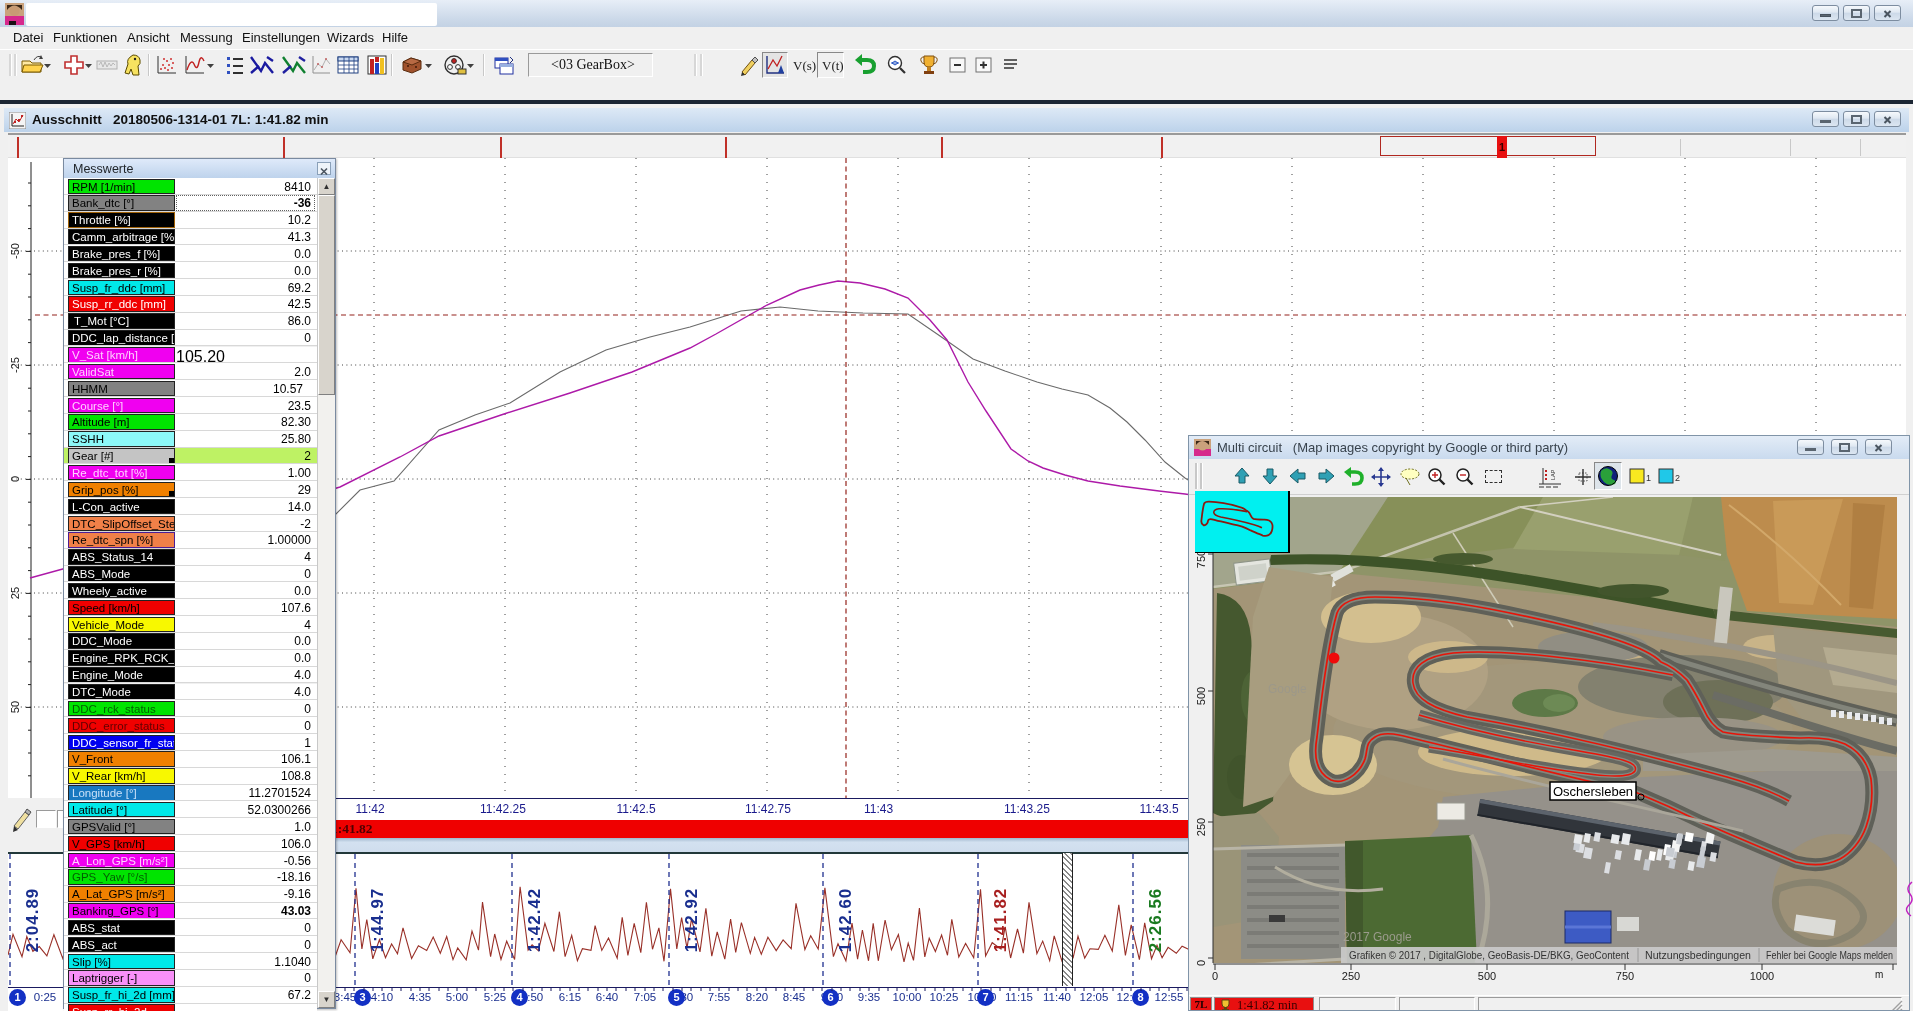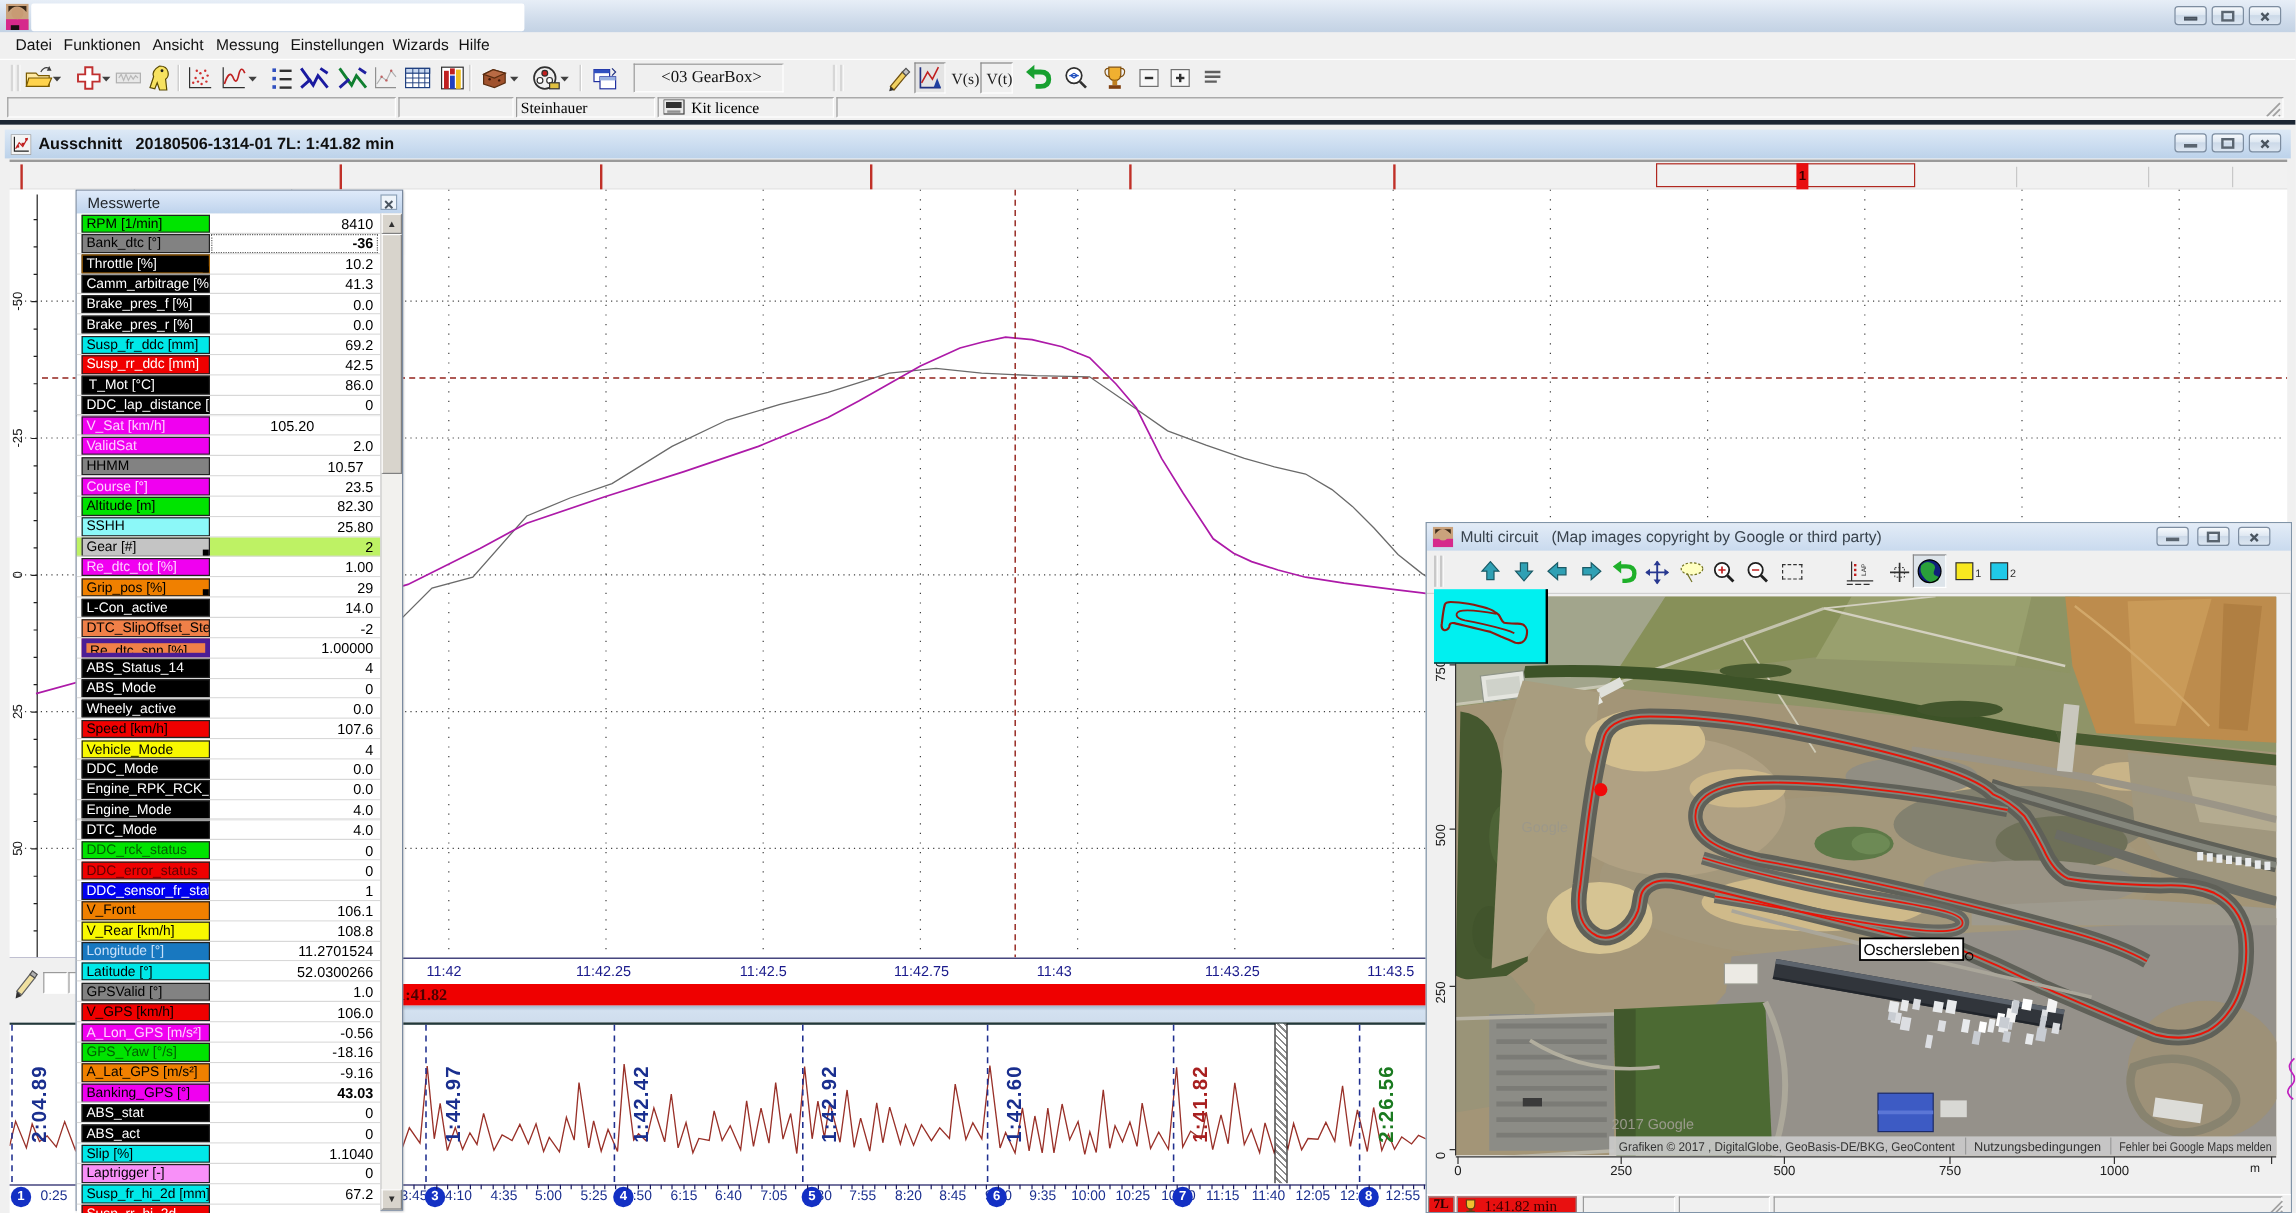--- a/index.html
+++ b/index.html
@@ -197,39 +197,20 @@
         <rect x="4" y="5" width="15" height="14" fill="#f8f8f8" stroke="#707070"></rect>
         <rect x="8" y="11" width="7" height="2" fill="#303030"></rect>
         <rect x="10.5" y="8.5" width="2" height="7" fill="#303030"></rect>
       </svg>
       <svg class="tbtn" style="left:999px" width="24" height="24">
         <g stroke="#606060" stroke-width="2">
           <path d="M5,7 h13 M5,11 h13 M5,15 h10"></path>
         </g>
       </svg>
     </div>
-<div class="abs" style="left:0;top:79px;width:1913px;height:21px;background:#f0f0f0">
- <div class="abs sunk" style="left:6px;top:2px;width:324px;height:17px"></div>
- <div class="abs sunk" style="left:332px;top:2px;width:96px;height:17px"></div>
- <div class="abs sunk" style="left:430px;top:2px;width:116px;height:17px"></div>
- <span class="abs serif" style="left:434px;top:3px;font-size:13px">Steinhauer</span>
- <div class="abs sunk" style="left:548px;top:2px;width:147px;height:17px"></div>
- <svg class="abs" style="left:553px;top:4px" width="18" height="13">
-        <rect x="0" y="0" width="17" height="12" fill="#e8e8e8" stroke="#404040"></rect>
-        <rect x="2" y="2" width="13" height="5" fill="#303030"></rect>
-        <rect x="3" y="9" width="11" height="2" fill="#909090"></rect>
-      </svg>
- <span class="abs serif" style="left:576px;top:3px;font-size:13px">Kit licence</span>
- <div class="abs sunk" style="left:697px;top:2px;width:1206px;height:17px"></div>
- <svg class="abs" style="left:1888px;top:6px" width="13" height="12">
-        <g stroke="#a0a0a0" stroke-width="1.5">
-          <path d="M12,1 L1,12 M12,6 L6,12 M12,11 L11,12"></path>
-        </g>
-      </svg>
-</div>
 <div class="abs" style="left:0;top:100px;width:1913px;height:4px;background:#1c2633"></div>
 
 <div class="abs" style="left:0;top:104px;width:1913px;height:907px;background:#f0f0f0">
  <div class="abs" style="left:4px;top:4px;width:1905px;height:24px;background:linear-gradient(#dde9f6,#c6d9ee 70%,#bcd2ea)">
   <svg class="abs" style="left:5px;top:4px" width="17" height="17">
           <rect x="0" y="0" width="17" height="17" fill="#f4f4f4" stroke="#888"></rect>
           <path d="M3,2 v12 h12" stroke="#202020" fill="none"></path>
           <path d="M4,12 l3,-5 3,3 4,-7" stroke="#c02020" fill="none"></path>
           <g fill="#c02020">
             <rect x="5" y="9" width="2" height="2"></rect>
@@ -539,21 +520,21 @@
         <div class="abs" style="left:112px;top:1.5px;width:139px;font-size:12px;text-align:right;padding-right:4px;color:#000">86.0</div>
         <div class="abs" style="left:0;bottom:0;width:253px;height:1px;background:#d8d8d8"></div>
       </div>
       <div class="abs" style="left:0;top:170.65px;width:253px;height:16.85px;background:#fff">
         <div class="abs" style="left:4px;top:0.5px;width:107px;height:15.5px;background:#000;border:1px solid #222;color:#fff;font-size:11.5px;line-height:14px;padding-left:3px;white-space:nowrap;overflow:hidden">DDC_lap_distance [m</div>
         <div class="abs" style="left:112px;top:1.5px;width:139px;font-size:12px;text-align:right;padding-right:4px;color:#000">0</div>
         <div class="abs" style="left:0;bottom:0;width:253px;height:1px;background:#d8d8d8"></div>
       </div>
       <div class="abs" style="left:0;top:187.50px;width:253px;height:16.85px;background:#fff">
         <div class="abs" style="left:4px;top:0.5px;width:107px;height:15.5px;background:#f000f0;border:1px solid #222;color:#ffd0ff;font-size:11.5px;line-height:14px;padding-left:3px;white-space:nowrap;overflow:hidden">V_Sat [km/h]</div>
-        <div class="abs" style="left:112px;top:1.5px;width:139px;font-size:12px;text-align:center;padding-right:4px;color:#000">105.20</div>
+        <div class="abs" style="left:112px;top:1.5px;width:139px;font-size:16px;text-align:left;padding-right:4px;color:#000">105.20</div>
         <div class="abs" style="left:0;bottom:0;width:253px;height:1px;background:#d8d8d8"></div>
       </div>
       <div class="abs" style="left:0;top:204.35px;width:253px;height:16.85px;background:#fff">
         <div class="abs" style="left:4px;top:0.5px;width:107px;height:15.5px;background:#f000f0;border:1px solid #222;color:#ffd0ff;font-size:11.5px;line-height:14px;padding-left:3px;white-space:nowrap;overflow:hidden">ValidSat</div>
         <div class="abs" style="left:112px;top:1.5px;width:139px;font-size:12px;text-align:right;padding-right:4px;color:#000">2.0</div>
         <div class="abs" style="left:0;bottom:0;width:253px;height:1px;background:#d8d8d8"></div>
       </div>
       <div class="abs" style="left:0;top:221.20px;width:253px;height:16.85px;background:#fff">
         <div class="abs" style="left:4px;top:0.5px;width:107px;height:15.5px;background:#828282;border:1px solid #222;color:#000;font-size:11.5px;line-height:14px;padding-left:3px;white-space:nowrap;overflow:hidden">HHMM</div>
         <div class="abs" style="left:104px;top:1.5px;width:139px;font-size:12px;text-align:right;padding-right:4px;color:#000">10.57</div>
@@ -593,21 +574,21 @@
         <div class="abs" style="left:4px;top:0.5px;width:107px;height:15.5px;background:#000;border:1px solid #222;color:#fff;font-size:11.5px;line-height:14px;padding-left:3px;white-space:nowrap;overflow:hidden">L-Con_active</div>
         <div class="abs" style="left:112px;top:1.5px;width:139px;font-size:12px;text-align:right;padding-right:4px;color:#000">14.0</div>
         <div class="abs" style="left:0;bottom:0;width:253px;height:1px;background:#d8d8d8"></div>
       </div>
       <div class="abs" style="left:0;top:356.00px;width:253px;height:16.85px;background:#fff">
         <div class="abs" style="left:4px;top:0.5px;width:107px;height:15.5px;background:#f08048;border:1px solid #222;color:#000;font-size:11.5px;line-height:14px;padding-left:3px;white-space:nowrap;overflow:hidden">DTC_SlipOffset_Step</div>
         <div class="abs" style="left:112px;top:1.5px;width:139px;font-size:12px;text-align:right;padding-right:4px;color:#000">-2</div>
         <div class="abs" style="left:0;bottom:0;width:253px;height:1px;background:#d8d8d8"></div>
       </div>
       <div class="abs" style="left:0;top:372.85px;width:253px;height:16.85px;background:#fff">
-        <div class="abs" style="left:4px;top:0.5px;width:107px;height:15.5px;background:#f08048;border:4px solid #4c1d95;color:#000;font-size:11.5px;line-height:14px;padding-left:3px;white-space:nowrap;overflow:hidden">Re_dtc_spn [%]</div>
+        <div class="abs" style="left:4px;top:0.5px;width:107px;height:15.5px;background:#f08048;border:1px solid #4c1d95;color:#000;font-size:11.5px;line-height:14px;padding-left:3px;white-space:nowrap;overflow:hidden">Re_dtc_spn [%]</div>
         <div class="abs" style="left:112px;top:1.5px;width:139px;font-size:12px;text-align:right;padding-right:4px;color:#000">1.00000</div>
         <div class="abs" style="left:0;bottom:0;width:253px;height:1px;background:#d8d8d8"></div>
       </div>
       <div class="abs" style="left:0;top:389.70px;width:253px;height:16.85px;background:#fff">
         <div class="abs" style="left:4px;top:0.5px;width:107px;height:15.5px;background:#000;border:1px solid #222;color:#fff;font-size:11.5px;line-height:14px;padding-left:3px;white-space:nowrap;overflow:hidden">ABS_Status_14</div>
         <div class="abs" style="left:112px;top:1.5px;width:139px;font-size:12px;text-align:right;padding-right:4px;color:#000">4</div>
         <div class="abs" style="left:0;bottom:0;width:253px;height:1px;background:#d8d8d8"></div>
       </div>
       <div class="abs" style="left:0;top:406.55px;width:253px;height:16.85px;background:#fff">
         <div class="abs" style="left:4px;top:0.5px;width:107px;height:15.5px;background:#000;border:1px solid #222;color:#fff;font-size:11.5px;line-height:14px;padding-left:3px;white-space:nowrap;overflow:hidden">ABS_Mode</div>

